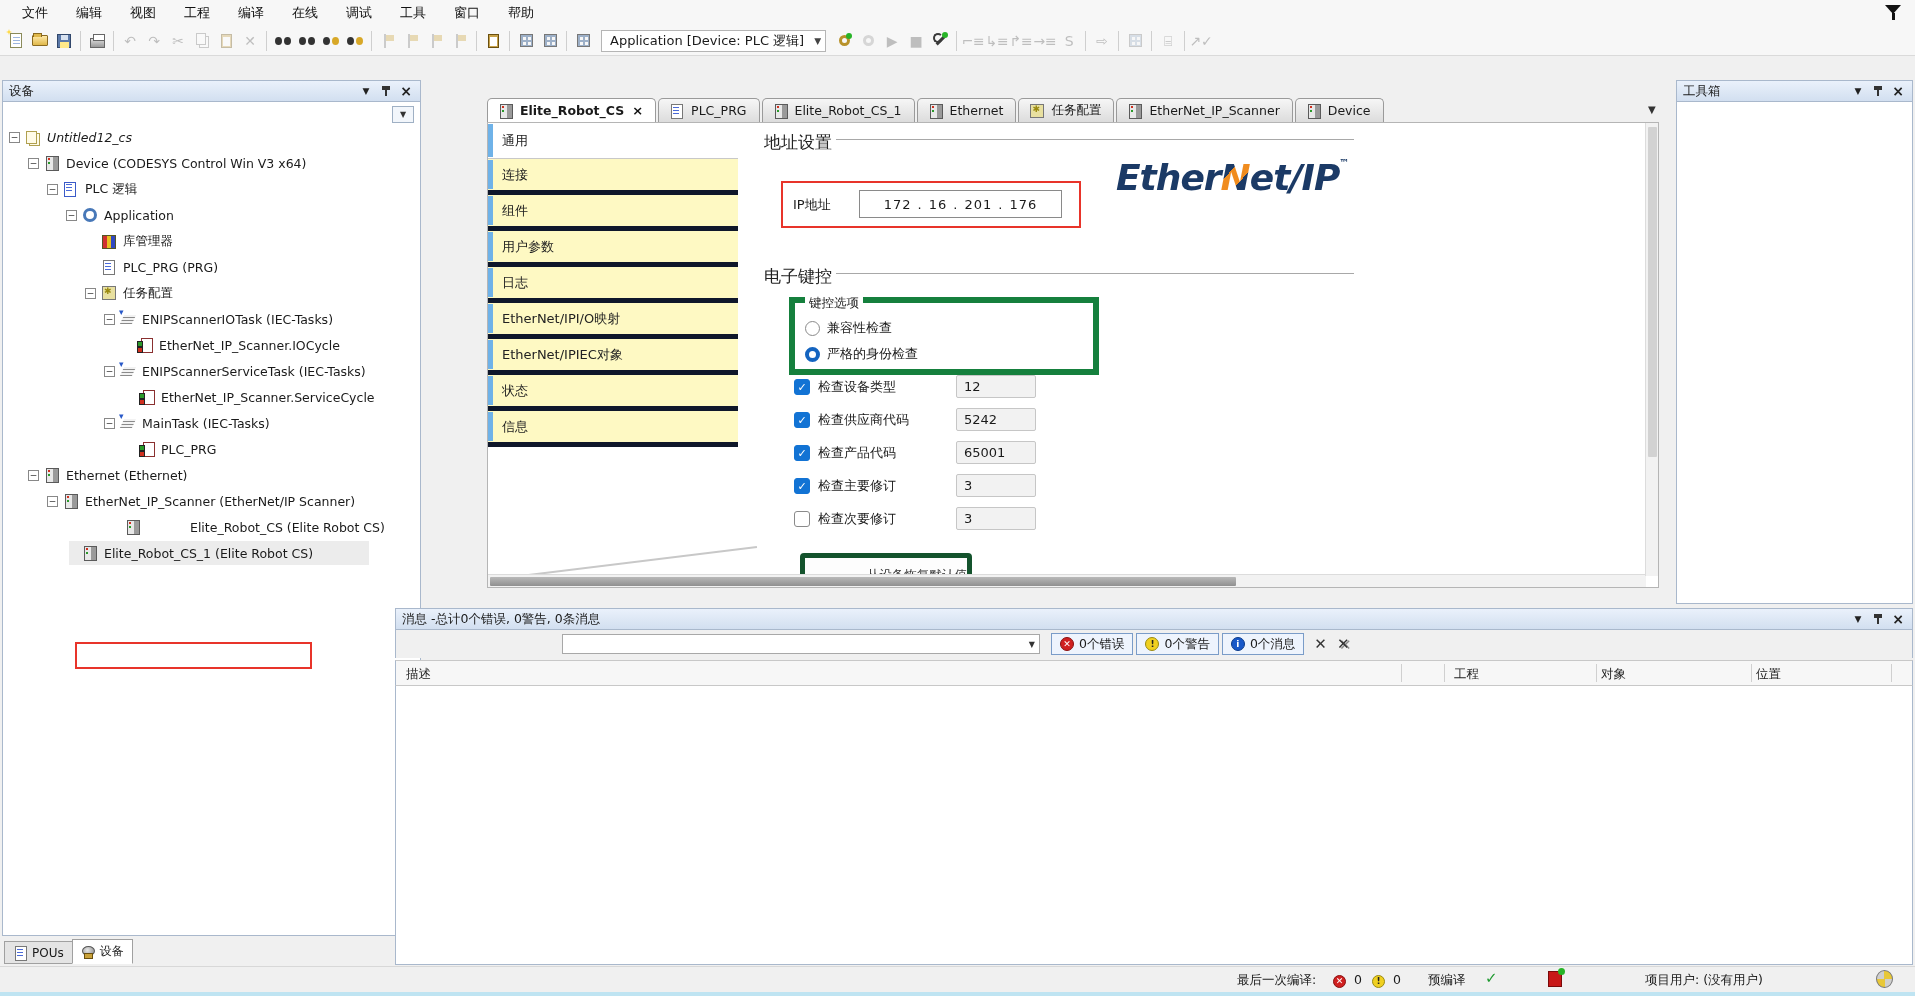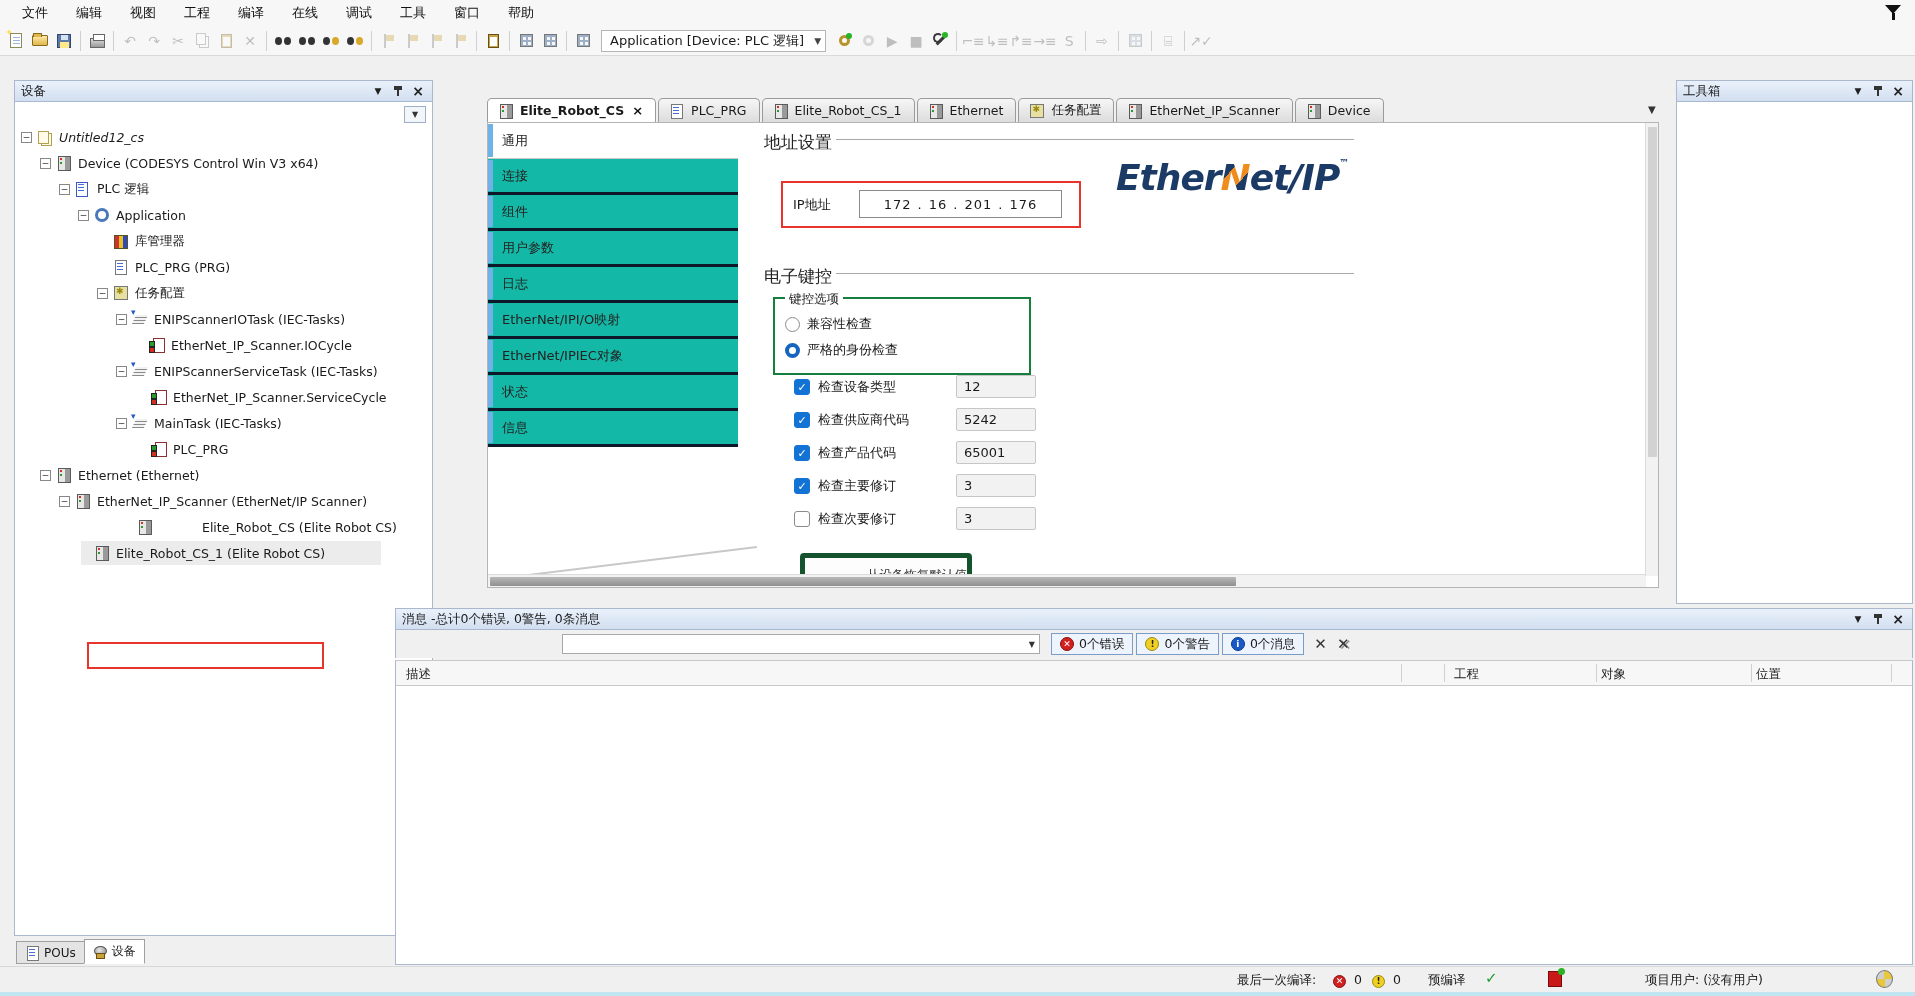--- a/index.html
+++ b/index.html
@@ -53,21 +53,21 @@
   
   .panel-header{height:22px;background:linear-gradient(#eaf1fb,#d2dff0);border:1px solid #a9b8cc;display:flex;align-items:center;padding:0 6px;font-size:12.5px;color:#1a1a1a;}
   .panel-header .sp{flex:1;}
   .ph-btn{width:16px;height:15px;display:inline-flex;align-items:center;justify-content:center;margin-left:4px;color:#222;font-size:9px;}
   .ph-x{font-size:14px;font-weight:bold;line-height:1;}
   .pin{position:relative;width:10px;height:12px;}
   .pin::before{content:'';position:absolute;left:1px;top:1px;width:8px;height:4px;background:#333;}
   .pin::after{content:'';position:absolute;left:4px;top:5px;width:2px;height:6px;background:#333;}
 
   
-  #devices-panel{position:absolute;left:2px;top:80px;width:419px;height:886px;margin-left:12px;}
+  #devices-panel{position:absolute;left:2px;top:80px;width:419px;height:886px;}
   #devices-body{position:absolute;left:0;top:22px;right:0;bottom:30px;background:#fff;border:1px solid #a9b8cc;border-top:none;overflow:hidden;}
   #tree-combo{position:absolute;right:6px;top:4px;width:22px;height:17px;border:1px solid #9fb0c4;background:#f2f6fb;font-size:8px;display:flex;align-items:center;justify-content:center;color:#333;}
   #tree-rows{position:absolute;left:0;top:22px;right:0;}
   .trow{height:26px;display:flex;align-items:center;position:relative;white-space:nowrap;font-size:12.5px;}
   .trow .sel-bg{position:absolute;left:66px;top:1px;height:24px;width:300px;background:#ececec;z-index:0;}
   .expander{width:11px;height:11px;border:1px solid #888;background:#fff;display:inline-flex;align-items:center;justify-content:center;font-size:9px;line-height:1;color:#333;margin-right:5px;flex:0 0 auto;z-index:1;}
   .tlabel{margin-left:6px;z-index:1;}
   .tlabel.b{font-weight:normal;}
   .tlabel.i{font-style:italic;}
   .ticon{width:16px;height:16px;position:relative;flex:0 0 auto;z-index:1;display:inline-block;}
@@ -96,34 +96,34 @@
 
   
   #editor-tabs{position:absolute;left:487px;top:98px;height:24px;display:flex;align-items:flex-end;}
   .etab{height:24px;display:flex;align-items:center;padding:0 12px 0 10px;border:1px solid #9a9a9a;border-bottom:none;border-radius:5px 5px 0 0;background:linear-gradient(#f6f6f6,#dcdcdc);margin-right:2px;font-size:12.5px;white-space:nowrap;}
   .etab.active{background:#fff;font-weight:bold;position:relative;z-index:2;}
   .etab .ticon{margin-right:6px;}
   .etab .close{margin-left:8px;font-weight:bold;font-size:13px;color:#111;}
   #etab-overflow{position:absolute;left:1648px;top:104px;font-size:10px;color:#333;}
   #editor-page{position:absolute;left:487px;top:122px;width:1172px;height:466px;background:#fff;border:1px solid #b5b5b5;overflow:hidden;}
   #editor-nav{position:absolute;left:0;top:0;width:250px;height:452px;}
-  .nav-item{position:absolute;left:0;width:250px;height:36px;background:#14b8a6;border-bottom:3px solid #0f172a;display:flex;align-items:center;padding-left:14px;font-size:13px;color:#222;}
+  .nav-item{position:absolute;left:0;width:250px;height:36px;background:#fef9c3;border-bottom:5px solid #0f172a;display:flex;align-items:center;padding-left:14px;font-size:13px;color:#222;}
   .nav-item::before{content:'';position:absolute;left:0;top:1px;bottom:1px;width:5px;background:#6fb2e8;}
   .nav-item.active{background:#fff;border-bottom:1px solid #c8c8c8;}
   #nav-slant{position:absolute;left:-10px;top:440px;width:280px;height:2px;background:#c8c8c8;transform:rotate(-7deg);}
   .section-title{position:absolute;font-size:17px;color:#222;white-space:nowrap;}
   .section-rule{position:absolute;height:1px;background:#a8a8a8;}
   #ip-annotation{position:absolute;left:293px;top:58px;width:300px;height:47px;border:2px solid #e8342a;}
   #ip-label{position:absolute;left:305px;top:73px;font-size:13px;}
   #ip-field{position:absolute;left:371px;top:67px;width:203px;height:28px;background:#fff;border:1px solid #8a8a8a;display:flex;align-items:center;justify-content:center;font-size:13px;letter-spacing:1px;}
   #ip-field span{margin:0 6px;}
   #enip-logo{position:absolute;left:628px;top:34px;font-size:36px;font-weight:bold;font-style:italic;color:#1b3a66;letter-spacing:-1px;white-space:nowrap;}
   #enip-logo .n{background:linear-gradient(132deg,#1b3a66 34%,#f08c1e 34% 62%,#1b3a66 62%);-webkit-background-clip:text;background-clip:text;color:transparent;}
   #enip-logo sup{font-size:10px;color:#1b3a66;font-style:normal;vertical-align:top;}
-  #keying-group{position:absolute;left:285px;top:174px;width:258px;height:78px;border:2px solid #15803d;}
+  #keying-group{position:absolute;left:301px;top:174px;width:310px;height:78px;border:6px solid #15803d;}
   #keying-group legend,#keying-legend{position:absolute;left:10px;top:-8px;background:#fff;padding:0 4px;font-size:12.5px;}
   .radio-row{position:absolute;left:10px;display:flex;align-items:center;font-size:13px;}
   .radio{width:15px;height:15px;border-radius:50%;border:1px solid #8a8a8a;background:#fff;margin-right:7px;}
   .radio.on{border:4px solid #1464c0;width:15px;height:15px;}
   .check-row{position:absolute;display:flex;align-items:center;font-size:13px;}
   .checkbox{width:16px;height:16px;border:1px solid #8a8a8a;border-radius:3px;background:#fff;margin-right:8px;display:flex;align-items:center;justify-content:center;color:#fff;font-size:11px;}
   .checkbox.on{background:#1273d4;border-color:#1273d4;}
   .val-field{position:absolute;left:468px;width:80px;height:23px;background:#f2f2f2;border:1px solid #c6c6c6;border-radius:2px;display:flex;align-items:center;padding-left:7px;font-size:13px;}
   #restore-btn{position:absolute;left:312px;top:430px;width:172px;height:34px;border:5px solid #14532d;border-radius:4px;background:#fdfdfd;text-align:right;font-size:12.5px;color:#333;padding-top:9px;overflow:hidden;}
   #editor-hscroll{position:absolute;left:0;bottom:0;width:1158px;height:13px;background:#f2f2f2;border-top:1px solid #dcdcdc;}

